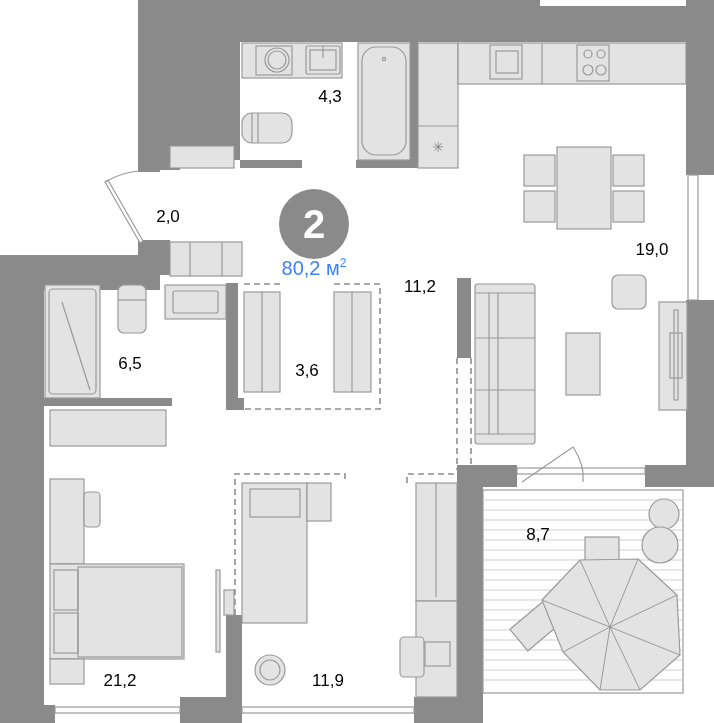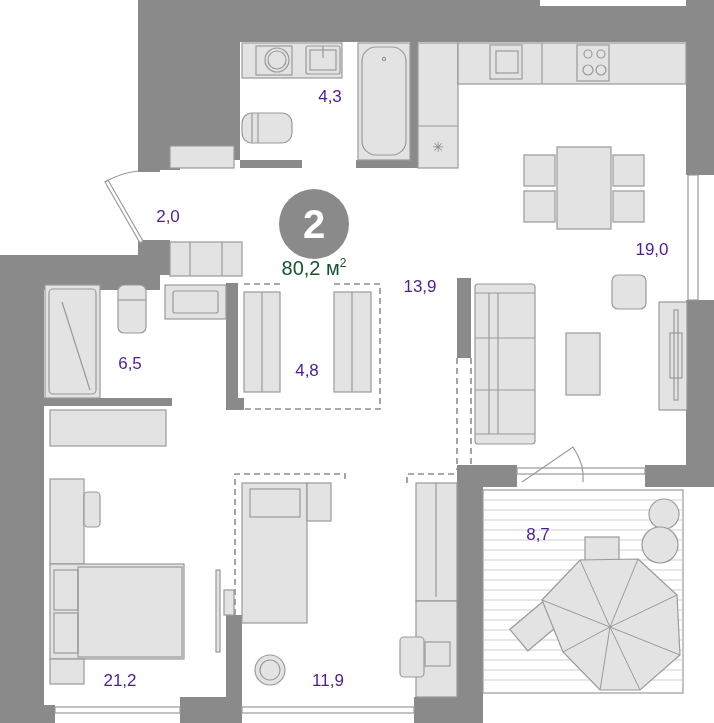--- a/index.html
+++ b/index.html
@@ -4,23 +4,23 @@
 <style>
   html, body { margin: 0; padding: 0; background: #ffffff; }
   body { width: 714px; height: 723px; overflow: hidden; position: relative; font-family: "Liberation Sans", sans-serif; }
   #plan { position: absolute; left: 0; top: 0; width: 714px; height: 723px; }
   .wall { fill: #8a8a8a; }
   .furn { fill: #e3e3e3; stroke: #9a9a9a; stroke-width: 1.2; }
   .furn-line { fill: none; stroke: #9a9a9a; stroke-width: 1.2; }
   .dash { fill: none; stroke: #8f8f8f; stroke-width: 1.6; stroke-dasharray: 6 4; }
   .glass { fill: #ffffff; stroke: #9a9a9a; stroke-width: 1.2; }
   .deck { stroke: #cfcfcf; stroke-width: 1; }
-  .label { position: absolute; font-size: 17px; color: #4c1d95; white-space: nowrap; transform: translate(-50%, -50%); }
+  .label { position: absolute; font-size: 17px; color: #000000; white-space: nowrap; transform: translate(-50%, -50%); }
   .badge { position: absolute; left: 279px; top: 189px; width: 70px; height: 70px; border-radius: 50%; background: #8a8a8a; color: #fff; font-weight: bold; font-size: 40px; display: flex; align-items: center; justify-content: center; }
-  .total { position: absolute; left: 314px; top: 268px; transform: translate(-50%, -50%); font-size: 20px; color: #14532d; white-space: nowrap; }
+  .total { position: absolute; left: 314px; top: 268px; transform: translate(-50%, -50%); font-size: 20px; color: #3b82f6; white-space: nowrap; }
   .total sup { font-size: 12px; vertical-align: 8px; }
 </style>
 </head>
 <body>
 
 <svg id="plan" viewBox="0 0 714 723" xmlns="http://www.w3.org/2000/svg">
 
   <g>
 
     <path class="wall" d="M138 0 H540 V6 H700 V175 H686 V42 H418 V42 H240 V160 H180 V170 H138 Z"></path>
@@ -228,18 +228,18 @@
   <span>2</span>
 </div>
 <div class="total">
   <span>80,2</span>
   <span>м</span><sup>2</sup>
 </div>
 
 <div class="label" style="left:330px;top:97px">4,3</div>
 <div class="label" style="left:168px;top:217px">2,0</div>
 <div class="label" style="left:652px;top:250px">19,0</div>
-<div class="label" style="left:420px;top:287px">13,9</div>
+<div class="label" style="left:420px;top:287px">11,2</div>
 <div class="label" style="left:130px;top:364px">6,5</div>
-<div class="label" style="left:307px;top:371px">4,8</div>
+<div class="label" style="left:307px;top:371px">3,6</div>
 <div class="label" style="left:538px;top:535px">8,7</div>
 <div class="label" style="left:120px;top:681px">21,2</div>
 <div class="label" style="left:328px;top:681px">11,9</div>
 
 </body></html>

